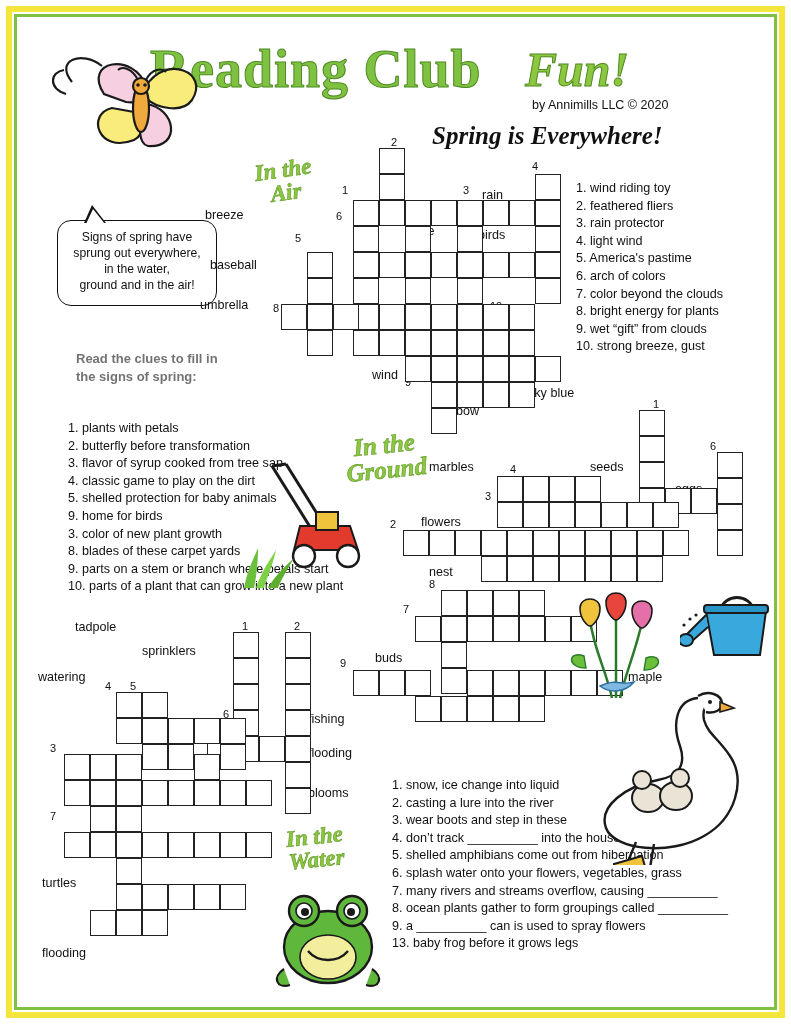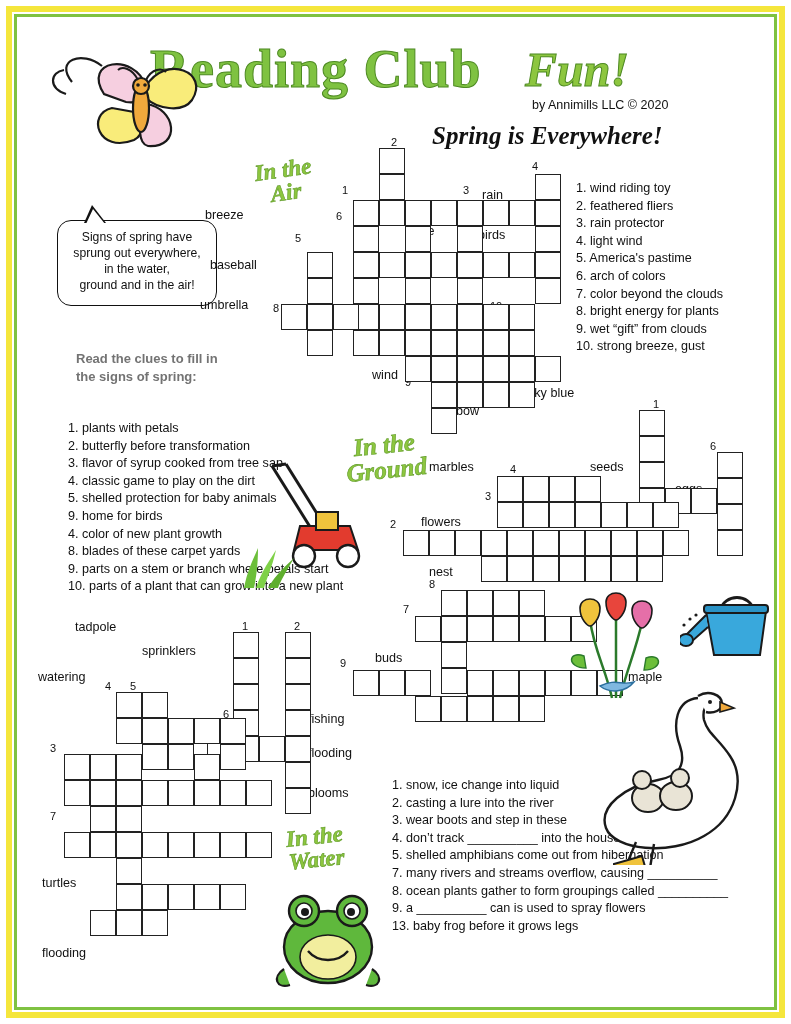--- a/index.html
+++ b/index.html
@@ -221,32 +221,33 @@
       <div>the signs of spring:</div>
     </div>
 
     <div class="clues" id="clues-ground">
       <div>1. plants with petals</div>
       <div>2. butterfly before transformation</div>
       <div>3. flavor of syrup cooked from tree sap</div>
       <div>4. classic game to play on the dirt</div>
       <div>5. shelled protection for baby animals</div>
       <div>9. home for birds</div>
-      <div>4. color of new plant growth</div>
+      <div>3. color of new plant growth</div>
       <div>8. blades of these carpet yards</div>
       <div>9. parts on a stem or branch where petals start</div>
       <div>10. parts of a plant that can grow into a new plant</div>
     </div>
 
     <div class="clues" id="clues-water">
       <div>1. snow, ice change into liquid</div>
       <div>2. casting a lure into the river</div>
       <div>3. wear boots and step in these</div>
       <div>4. don’t track __________ into the house</div>
       <div>5. shelled amphibians come out from hibernation</div>
+      <div>6. splash water onto your flowers, vegetables, grass</div>
       <div>7. many rivers and streams overflow, causing __________</div>
       <div>8. ocean plants gather to form groupings called __________</div>
       <div>9. a __________ can is used to spray flowers</div>
       <div>13. baby frog before it grows legs</div>
     </div>
 
     <div class="cellnum" style="left:371px;top:116px;">2</div>
     <div class="cellnum" style="left:322px;top:164px;">1</div>
     <div class="cellnum" style="left:443px;top:164px;">3</div>
     <div class="cellnum" style="left:512px;top:140px;">4</div>

